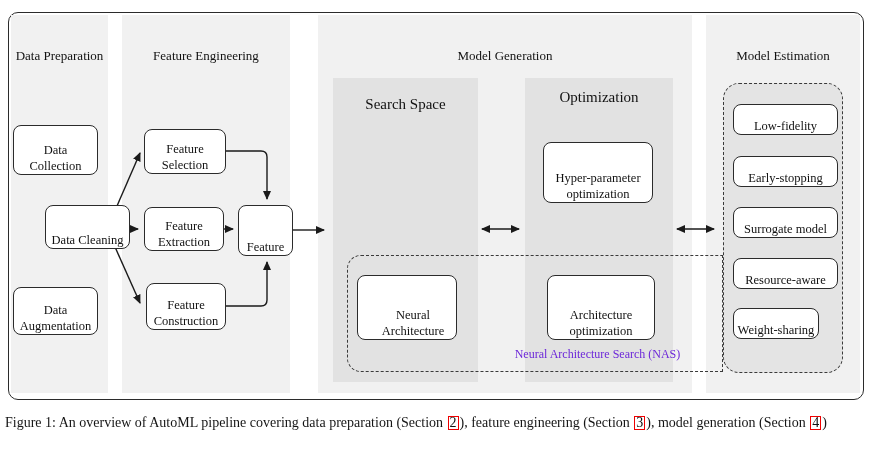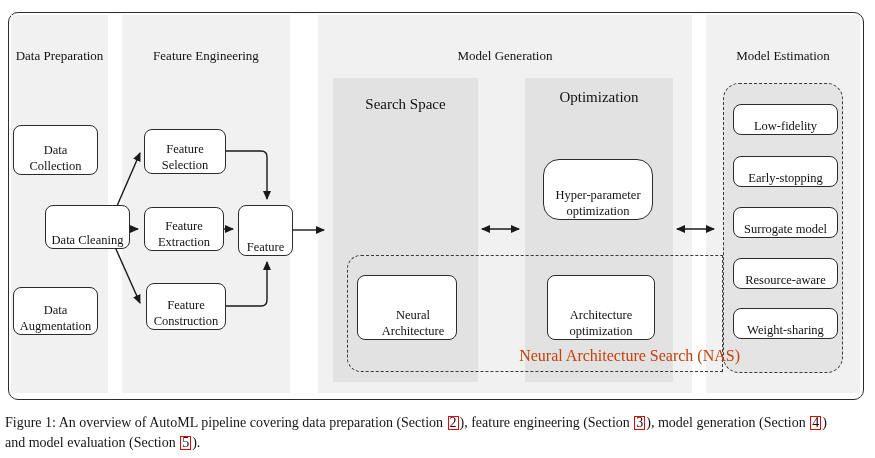--- a/index.html
+++ b/index.html
@@ -27,22 +27,22 @@
   }
   .est-container {
     position:absolute; left:723px; top:83px; width:120px; height:290px;
     background:#e4e4e4; border:1.2px dashed #3a3a3a; border-radius:16px;
   }
   .nas-container {
     position:absolute; left:347px; top:255px; width:376px; height:117px;
     border:1.2px dashed #3a3a3a; border-radius:14px 0 0 14px; background:transparent;
   }
   .nas-label {
-    position:absolute; left:455px; top:347px; width:285px; text-align:right;
-    font-size:16px; color:#c2410c;
+    position:absolute; left:455px; top:347px; width:285px; text-align:center;
+    font-size:12px; color:#6d28d9;
   }
   .nbox {
     position:absolute; background:#ffffff; border:1.3px solid #2b2b2b; border-radius:8px;
     display:flex; flex-direction:column; align-items:center; justify-content:flex-end;
     font-size:12.5px; line-height:1.24; text-align:center; color:#111;
   }
   .arrows { position:absolute; left:0; top:0; pointer-events:none; }
   .caption {
     position:absolute; left:5px; top:413px; width:868px;
     font-size:14px; line-height:20px; color:#151515;
@@ -127,21 +127,21 @@
     <span>Extraction</span>
   </div>
   <div class="nbox" style="left:146px;top:283px;width:80px;height:47px;">
     <span>Feature</span>
     <span>Construction</span>
   </div>
   <div class="nbox" style="left:238px;top:205px;width:55px;height:51px;">
     <span>Feature</span>
   </div>
 
-  <div class="nbox" style="left:543px;top:159px;width:110px;height:61px;border-radius:16px;">
+  <div class="nbox" style="left:543px;top:142px;width:110px;height:61px;">
     <span>Hyper-parameter</span>
     <span>optimization</span>
   </div>
   <div class="nbox" style="left:357px;top:275px;width:100px;height:65px;padding-left:12px;">
     <span>Neural</span>
     <span>Architecture</span>
   </div>
   <div class="nbox" style="left:547px;top:275px;width:108px;height:65px;">
     <span>Architecture</span>
     <span>optimization</span>
@@ -152,26 +152,23 @@
   </div>
   <div class="nbox" style="left:733px;top:156px;width:105px;height:31px;">
     <span>Early-stopping</span>
   </div>
   <div class="nbox" style="left:733px;top:258px;width:105px;height:31px;">
     <span>Resource-aware</span>
   </div>
   <div class="nbox" style="left:733px;top:207px;width:105px;height:31px;">
     <span>Surrogate model</span>
   </div>
-  <div class="nbox" style="left:733px;top:308px;width:105px;height:31px;">
+  <div class="nbox" style="left:733px;top:308px;width:86px;height:31px;">
     <span>Weight-sharing</span>
   </div>
 
   <div class="caption">
     <div class="cap-line">
       <span>Figure 1: An overview of AutoML pipeline covering data preparation (Section </span><span class="ref-box">2</span><span>), feature engineering (Section </span><span class="ref-box">3</span><span>), model generation (Section </span><span class="ref-box">4</span><span>)</span>
     </div>
-    <div class="cap-line">
-      <span>and model evaluation (Section </span><span class="ref-box">5</span><span>).</span>
-    </div>
   </div>
 
 </div>
 
 </body></html>

